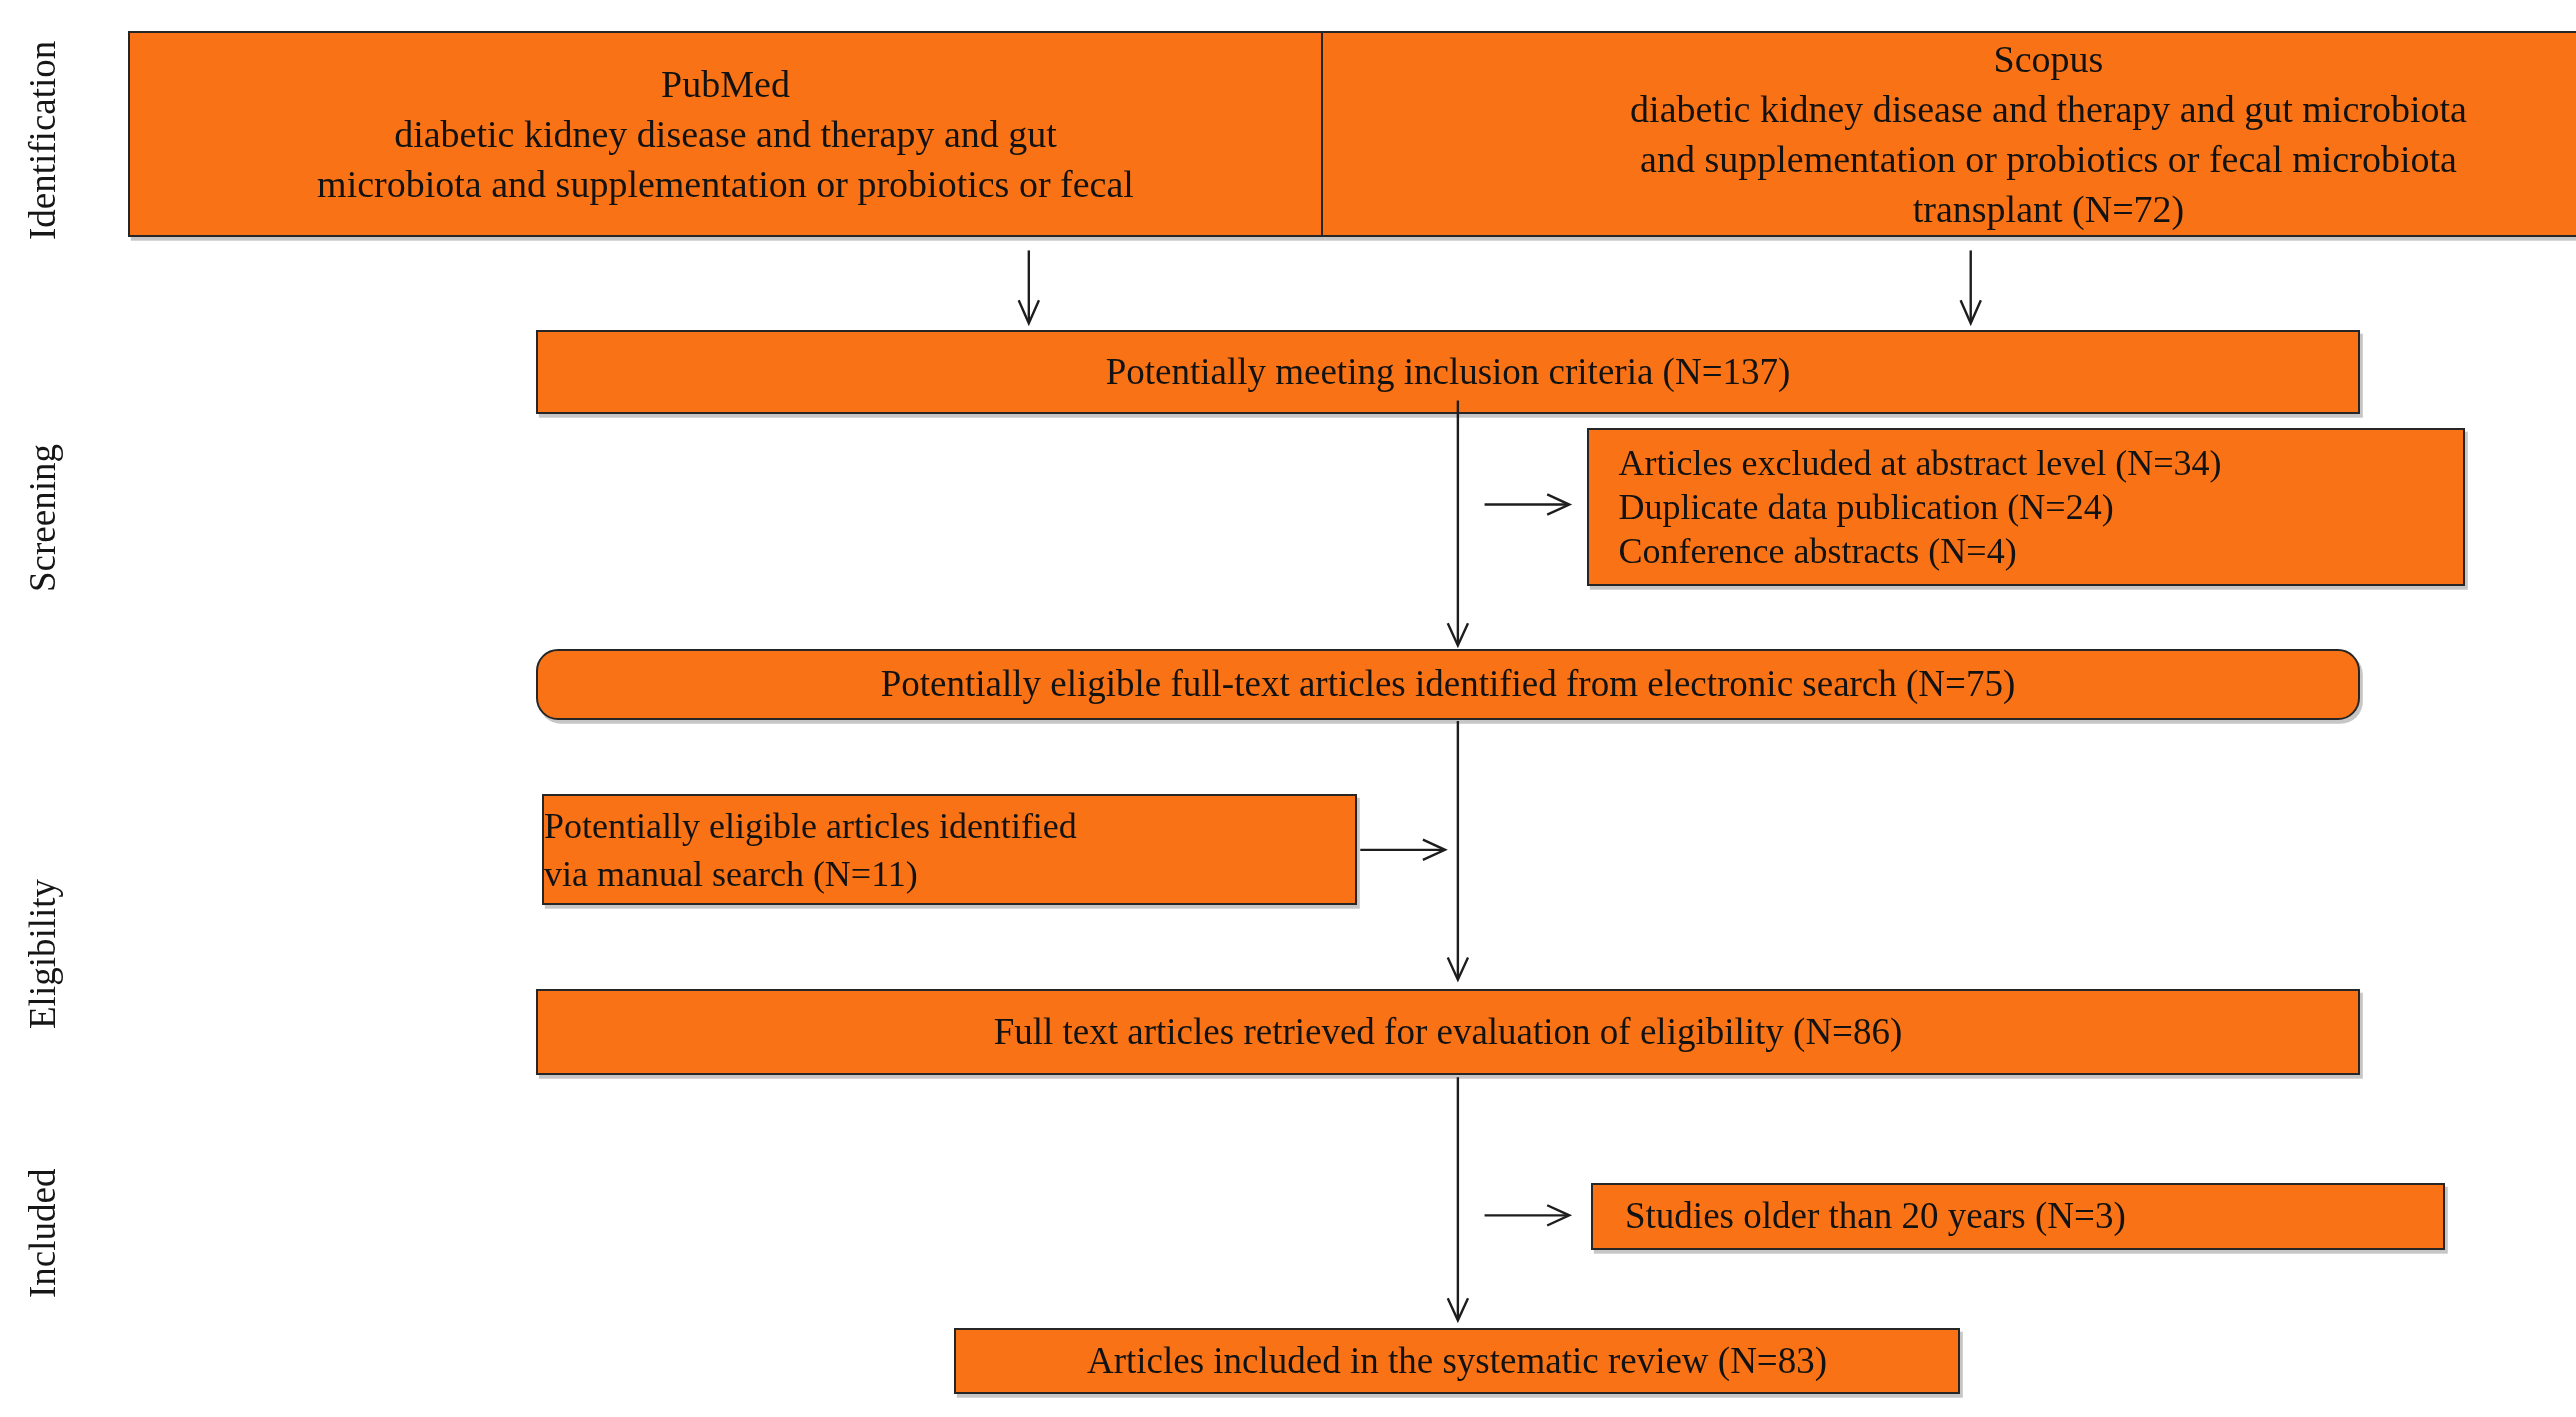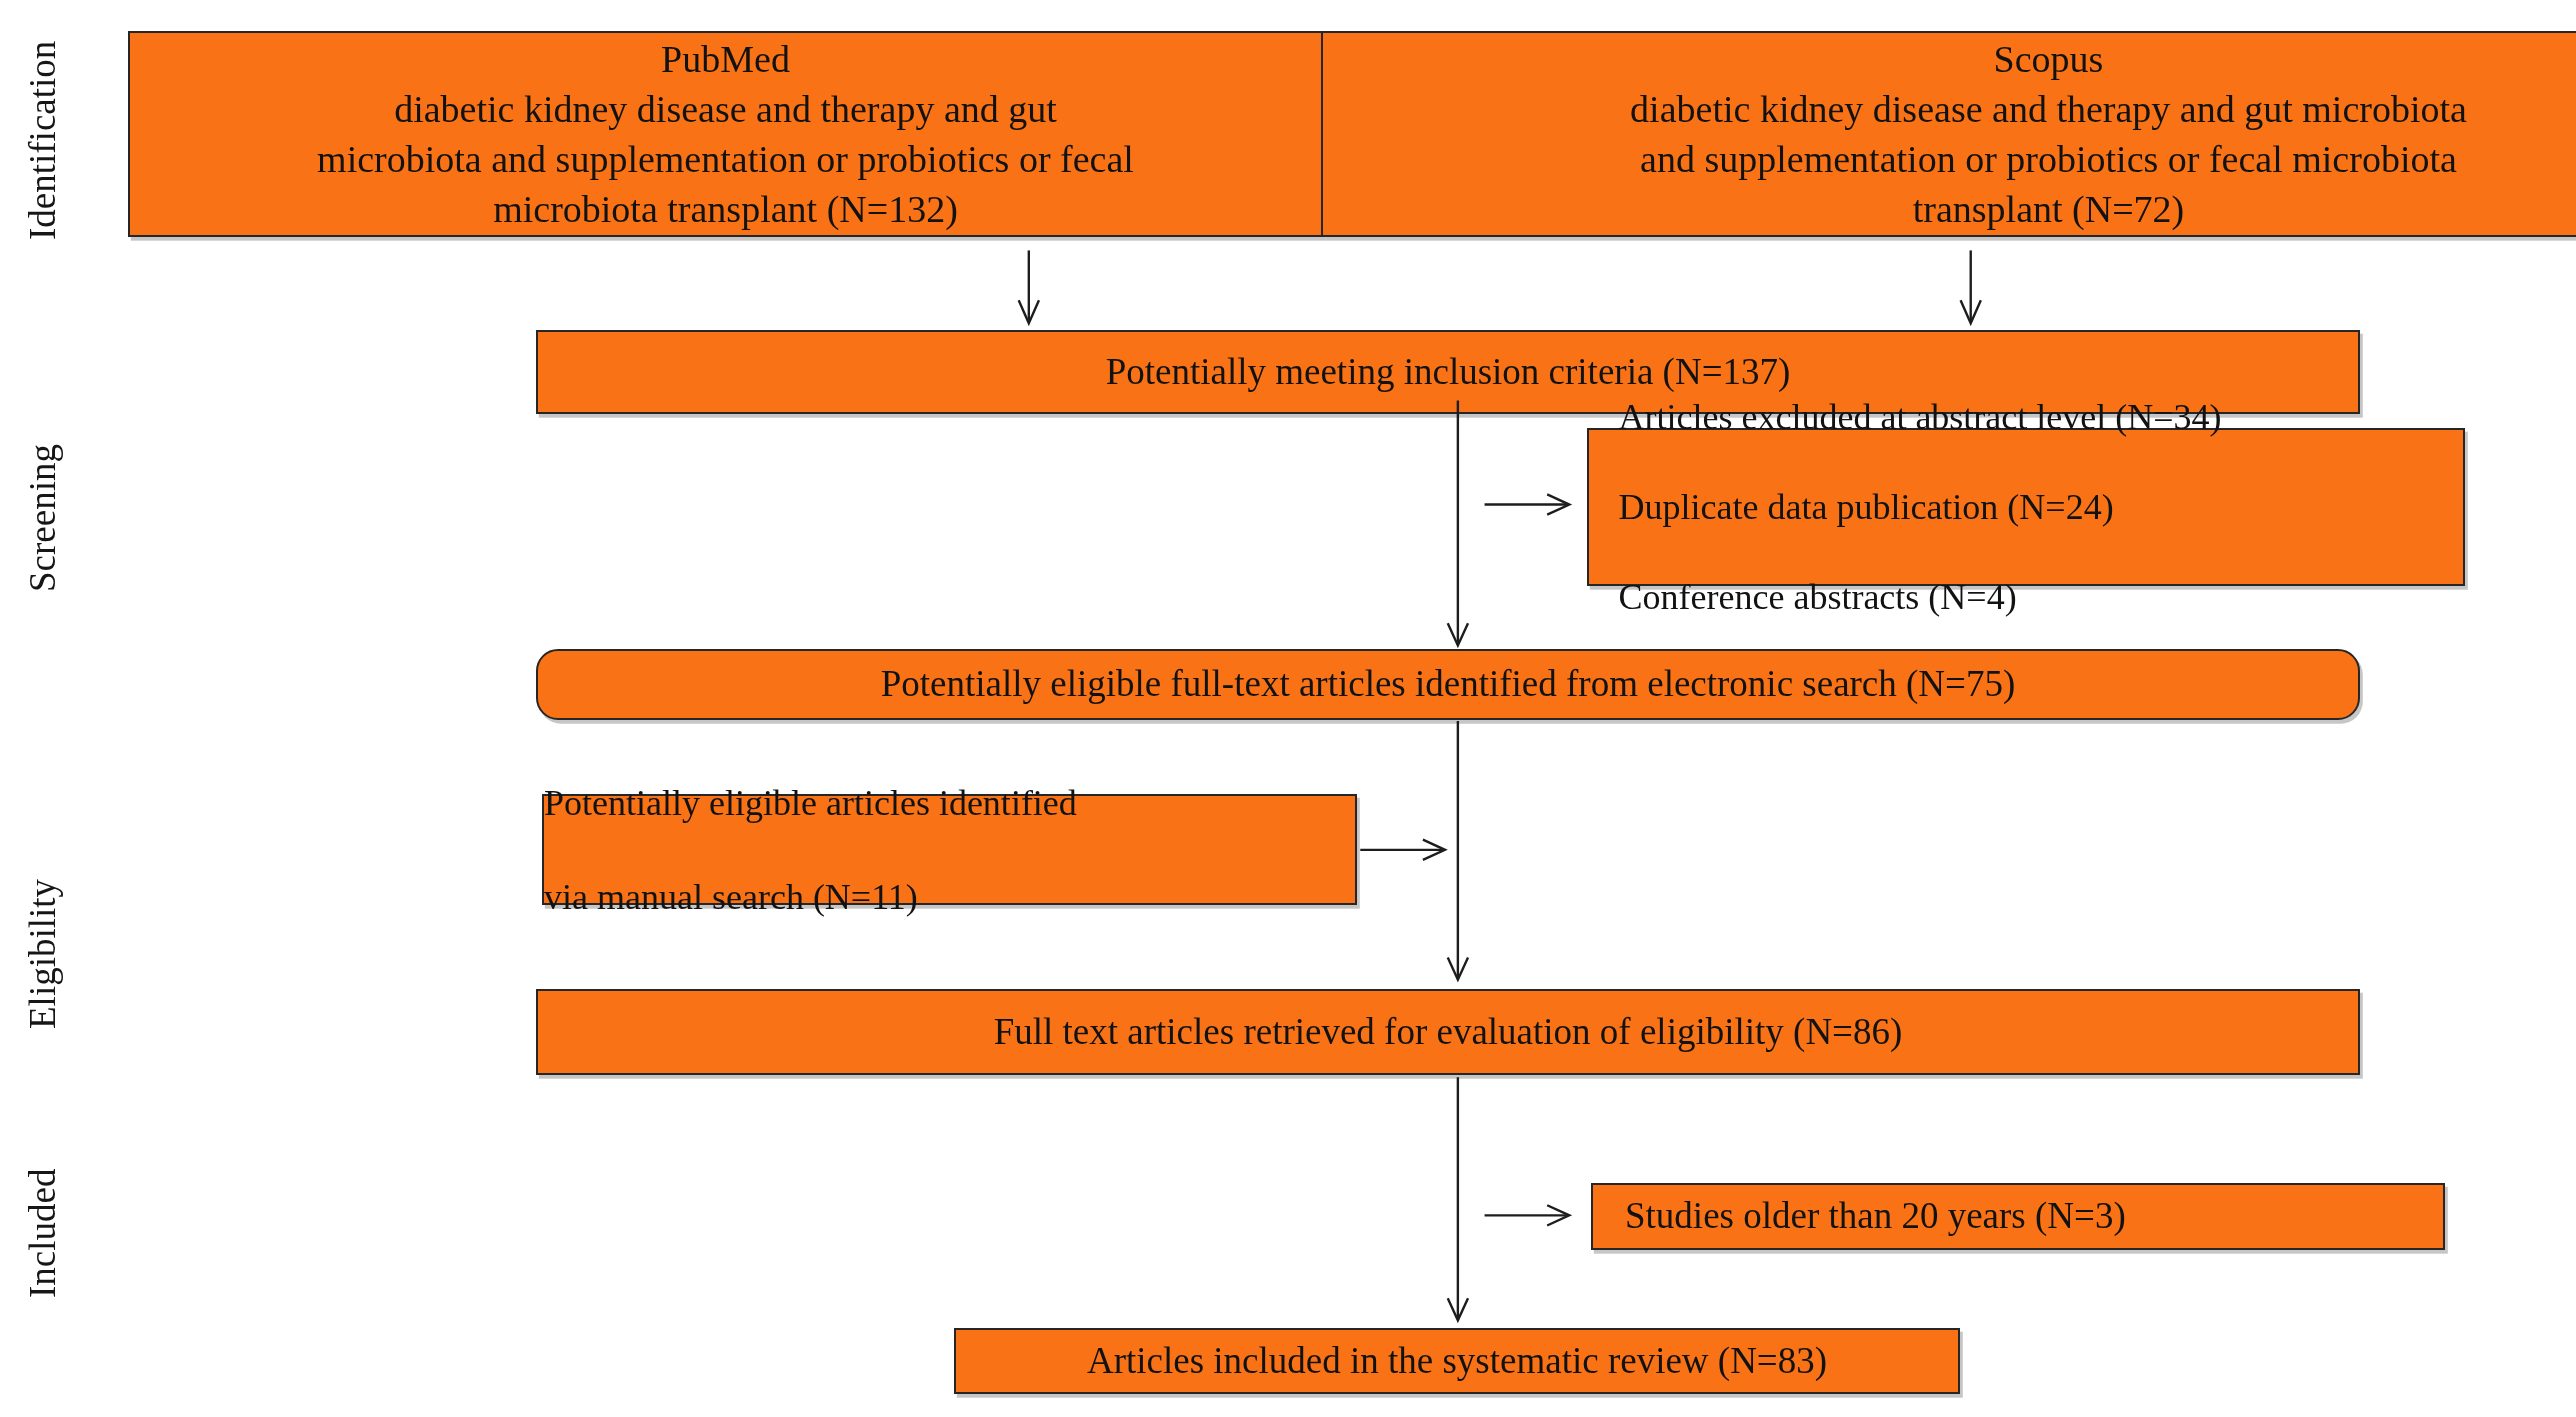--- a/index.html
+++ b/index.html
@@ -15,21 +15,21 @@
   }
   .box {
     position: absolute;
     background: #f97316;
     border: 2.8px solid #262626;
     box-shadow: 2.8px 3.7px 0 0 #c6c6c6;
     display: flex; flex-direction: column; justify-content: center;
     font-size: 37px; line-height: 1.2;
   }
   .box.center { align-items: center; text-align: center; }
-  .box.left   { align-items: flex-start; text-align: left; gap: 46px; }
+  .box.left   { align-items: flex-start; text-align: left; }
   .nowrap { white-space: nowrap; }
 
   .box-pubmed   { left: 128px;  top: 31px;   width: 1195px; height: 206px; font-size: 38px; line-height: 50px; }
   .box-scopus   { left: 1323px; top: 31px;   width: 1453px; height: 206px; font-size: 38px; line-height: 50px; border-left: none; }
   .box-inclusion{ left: 536px;  top: 330px;  width: 1824px; height: 84px; }
   .box-excluded { left: 1587px; top: 428px;  width: 878px;  height: 158px; padding-left: 29.5px; font-size: 36px; line-height: 44px; }
   .box-electronic{ left: 536px; top: 649px;  width: 1824px; height: 71px; border-radius: 22px; }
   .box-manual   { left: 542px;  top: 794px;  width: 815px;  height: 111px; font-size: 36px; line-height: 48px; }
   .box-fulltext { left: 536px;  top: 989px; width: 1824px; height: 86px; }
   .box-older    { left: 1591px; top: 1183px; width: 854px;  height: 67px; padding-left: 32px; }
@@ -64,21 +64,20 @@
 
   <div class="stage stage-identification">Identification</div>
   <div class="stage stage-screening">Screening</div>
   <div class="stage stage-eligibility">Eligibility</div>
   <div class="stage stage-included">Included</div>
 
   <div class="box center box-pubmed">
     <div>PubMed</div>
     <div class="nowrap">diabetic kidney disease and therapy and gut</div>
     <div class="nowrap">microbiota and supplementation or probiotics or fecal</div>
-    <div class="nowrap">microbiota transplant (N=132)</div>
   </div>
 
   <div class="box center box-scopus">
     <div>Scopus</div>
     <div class="nowrap">diabetic kidney disease and therapy and gut microbiota</div>
     <div class="nowrap">and supplementation or probiotics or fecal microbiota</div>
     <div class="nowrap">transplant (N=72)</div>
   </div>
 
   <div class="box center box-inclusion">

